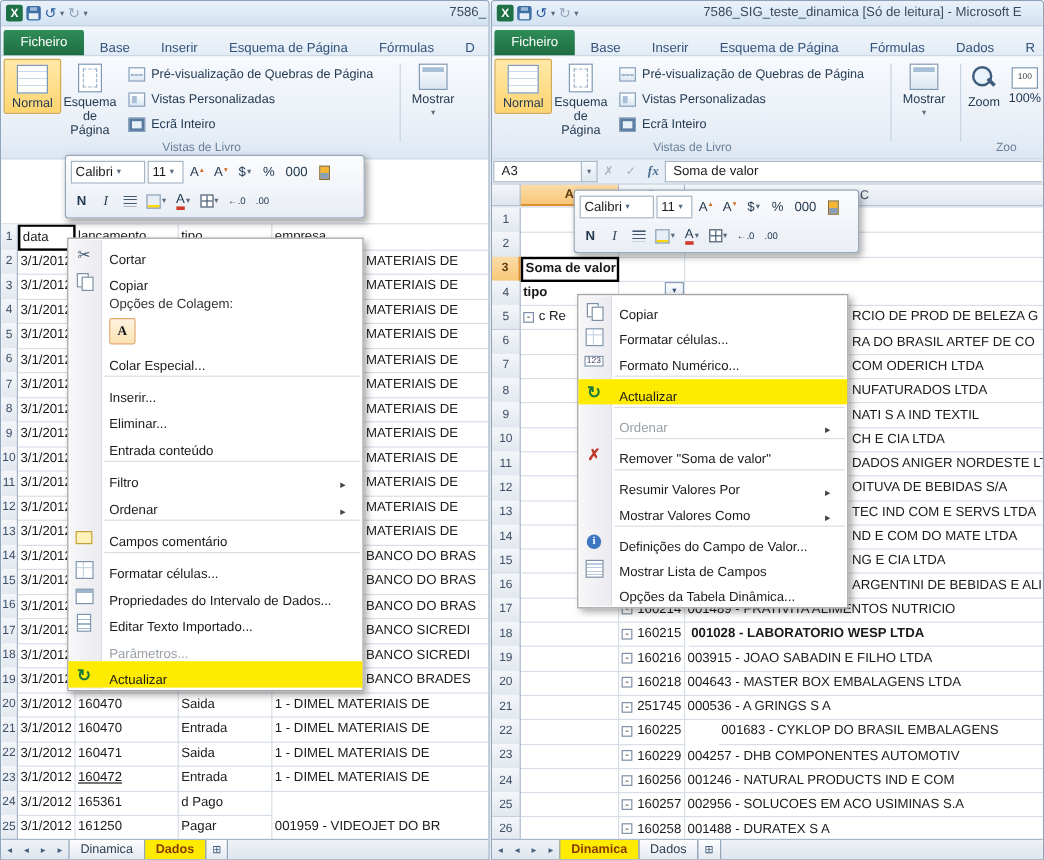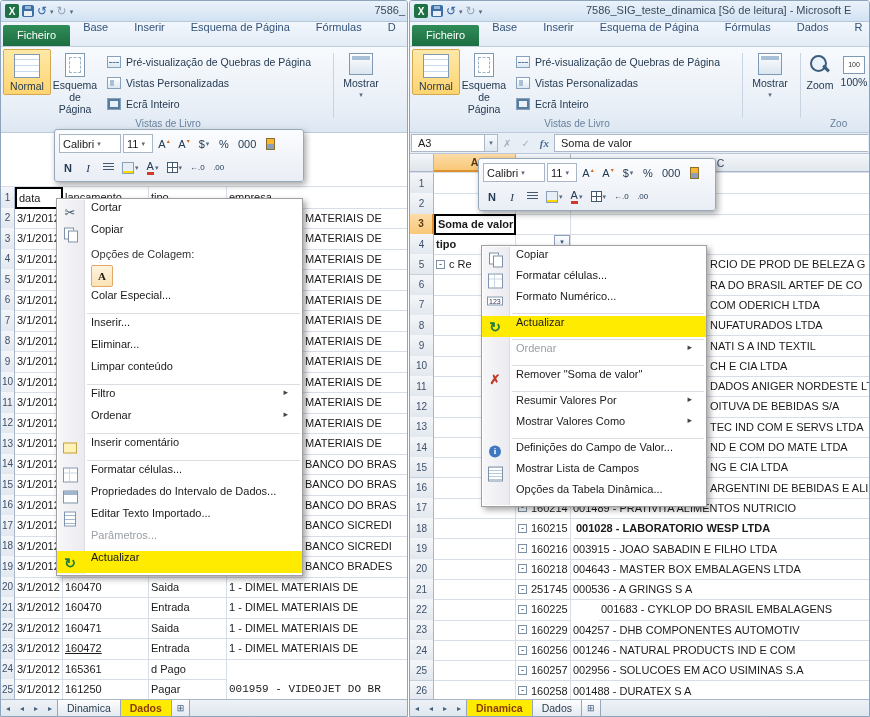--- a/index.html
+++ b/index.html
@@ -22,21 +22,21 @@
   .tbtn.undo::before{content:"↺"}
   .tbtn.redo::before{content:"↻"}
   .tbtn.dim{color:#93a5ba}
   .ddc{font-size:7px;color:#5a6a7d;line-height:1}
   .title{position:absolute;top:3px;font-size:11px;color:#3a4a5c;white-space:nowrap}
   .title.tl{right:2px}
   .title.tr{left:176px}
 
   
   .tabrow{height:25px;background:linear-gradient(#f2f7fc,#e2ebf5);border-bottom:1px solid #c2cfdf;display:flex;align-items:flex-end;white-space:nowrap}
-  .rtab{padding:4px 13px 13px;color:#33527a}
+  .rtab{padding:4px 13px 0;color:#33527a}
   .rtab.file{background:linear-gradient(#2f8c57,#1d6e41);color:#fff;border-radius:2px 2px 0 0;margin-left:2px;padding:4px 14px 5px}
 
   
   .ribbon{position:relative;height:86px;background:linear-gradient(#f7fafd,#e9eff7 70%,#dde7f2);border-bottom:1px solid #bccadb;overflow:hidden}
   .rgroup{position:absolute;top:2px;bottom:2px}
   .rgroup.views{left:2px;width:330px}
   .vsep{position:absolute;top:6px;bottom:14px;width:1px;background:#c8d4e2}
   .vsep.v1{left:332px}
   .vsep.v2{left:390px}
   .rgroup.showg{left:336px;width:52px}
@@ -106,21 +106,21 @@
   .msup{font-size:6px;color:#d26a1e;align-self:flex-start;margin-top:2px}
   .mic{display:block}
   .ic-center{width:11px;height:9px;background:repeating-linear-gradient(#44586e 0 1px,transparent 1px 3px)}
   .ic-fill{width:12px;height:12px;border:1px solid #8aa0b8;background:linear-gradient(#e8eef5 0 8px,#ffd800 8px)}
   .ic-borders{width:11px;height:11px;border:1px solid #44586e;background:linear-gradient(#44586e,#44586e) center/100% 1px no-repeat,linear-gradient(#44586e,#44586e) center/1px 100% no-repeat,#fff}
   .ic-painter{width:9px;height:12px;background:linear-gradient(#f7b733 0 5px,#8aa0b8 5px);border:1px solid #8a6d2f}
 
   
   .cmenu{position:absolute;background:#fff;border:1px solid #a0a0a0;box-shadow:3px 3px 6px rgba(0,0,0,.35);padding:2px 0;z-index:100}
   .cmenu::before{content:"";position:absolute;left:1px;top:1px;bottom:1px;width:26px;background:linear-gradient(to right,#f7f7f9,#ebebf0);border-right:1px solid #dcdce2}
-  .mi{position:relative;height:22px;display:flex;align-items:flex-start;padding:0 14px 0 34px;white-space:nowrap}
+  .mi{position:relative;height:22px;display:flex;align-items:flex-end;padding:0 14px 0 34px;white-space:nowrap}
   .m21 .mi{height:21px}
   .mi.dis{color:#9aa0a6}
   .mi.hl{background:#ffeb00}
   .micon{position:absolute;left:4px;top:50%;transform:translateY(-50%);width:18px;height:17px;display:flex;align-items:center;justify-content:center}
   .marrow{margin-left:auto;font-size:9px;color:#444;padding-left:18px}
   .mlabel{position:relative;height:18px;display:flex;align-items:center;padding:0 8px 0 34px;color:#333;white-space:nowrap}
   .mpaste{position:relative;height:26px;display:flex;align-items:center;padding-left:34px}
   .pbtn{width:22px;height:22px;border:1px solid #e3a869;background:linear-gradient(#fdf3df,#fbe3b3);display:flex;align-items:center;justify-content:center;font-weight:bold;font-family:"Liberation Serif",serif;border-radius:2px}
   .msep{height:1px;background:#dcdce2;margin:2px 2px 2px 30px}
   .icon-scissors::before{content:"✂";font-size:13px;color:#44586e}
@@ -367,21 +367,21 @@
           <div class="rh" style="width: 14px;">24</div>
           <div class="cell" style="left: 14px; width: 48px;">3/1/2012</div>
           <div class="cell" style="left: 62px; width: 86px;">165361</div>
           <div class="cell" style="left: 148px; width: 78px;">d Pago</div>
         </div>
         <div class="grow" style="top: 492px; height: 21.5px;">
           <div class="rh" style="width: 14px;">25</div>
           <div class="cell" style="left: 14px; width: 48px;">3/1/2012</div>
           <div class="cell" style="left: 62px; width: 86px;">161250</div>
           <div class="cell" style="left: 148px; width: 78px;">Pagar</div>
-          <div class="cell" style="left: 226px; width: 182px; font-family: Liberation Mono, monospace;">001959 - VIDEOJET DO BR</div>
+          <div class="cell" style="left: 226px; width: 182px;">001959 - VIDEOJET DO BR</div>
         </div>
       </div>
     <div class="minibar" id="minibar-left" style="left:53px;top:128px;width:250px">
         <div class="mrow">
           <div class="selbox w64">
             <div class="sbt">Calibri</div>
             <div class="ddc">▾</div>
           </div>
           <div class="selbox w30">
             <div class="sbt">11</div>
@@ -456,35 +456,35 @@
           <div class="mtext">Colar Especial...</div>
         </div>
         <div class="msep"></div>
         <div class="mi">
           <div class="mtext">Inserir...</div>
         </div>
         <div class="mi">
           <div class="mtext">Eliminar...</div>
         </div>
         <div class="mi">
-          <div class="mtext">Limpar conteúdo</div>
+          <div class="mtext">Entrada conteúdo</div>
         </div>
         <div class="msep"></div>
         <div class="mi">
           <div class="mtext">Filtro</div>
           <div class="marrow">▸</div>
         </div>
         <div class="mi">
           <div class="mtext">Ordenar</div>
           <div class="marrow">▸</div>
         </div>
         <div class="msep"></div>
         <div class="mi">
           <div class="micon icon-comment"></div>
-          <div class="mtext">Inserir comentário</div>
+          <div class="mtext">Campos comentário</div>
         </div>
         <div class="msep"></div>
         <div class="mi">
           <div class="micon icon-format"></div>
           <div class="mtext">Formatar células...</div>
         </div>
         <div class="mi">
           <div class="micon icon-props"></div>
           <div class="mtext">Propriedades do Intervalo de Dados...</div>
         </div>

